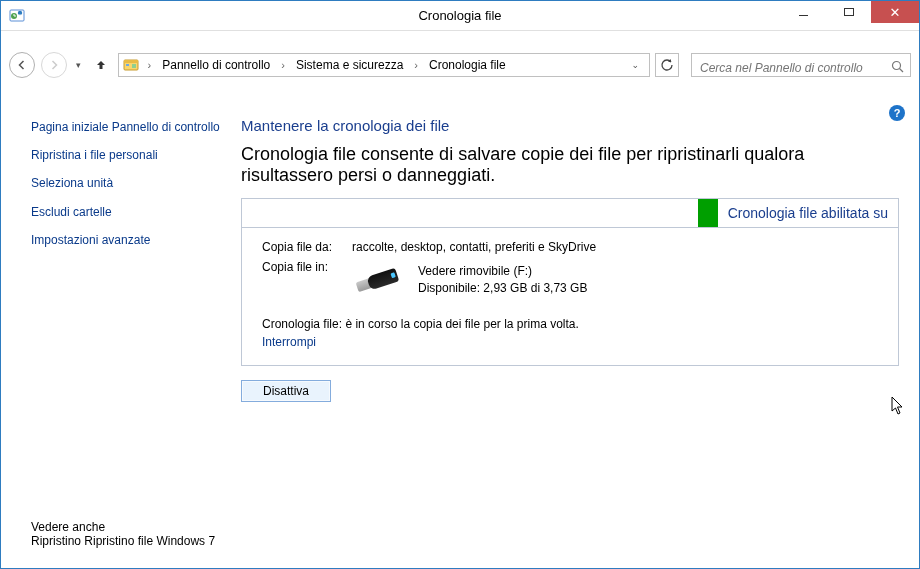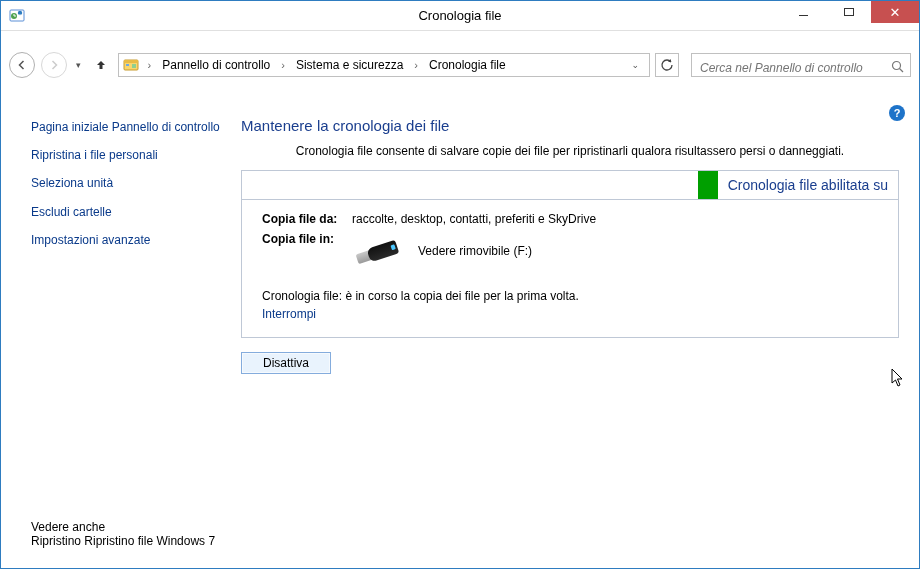--- a/index.html
+++ b/index.html
@@ -173,23 +173,22 @@
     flex:1;
     padding-left: 10px;
   }
   .page-heading {
     color:#1a3e8e;
     font-size:15px;
     font-weight:400;
     margin-bottom:10px;
   }
   .page-desc {
-    font-size:12px;
+    font-size:18px;
     margin-bottom:12px;
-    text-align:center;
   }
   .status-panel {
     border:1px solid #bfc8d6;
   }
   .status-header {
     display:flex;
     align-items:stretch;
     border-bottom:1px solid #bfc8d6;
     justify-content:flex-end;
   }
@@ -208,21 +207,20 @@
   }
   .row {
     display:flex;
     margin-bottom:6px;
     align-items:flex-start;
   }
   .row-label {
     width:90px;
     flex-shrink:0;
     font-size:12px;
-    font-weight:bold;
   }
   .row-value { font-size:12px; }
   .dest-row .row-value {
     display:flex; align-items:center; gap:14px;
   }
   .usb-icon {
     width:48px; height:20px;
     position:relative;
     transform: rotate(-18deg);
     margin:10px 0 10px 4px;
@@ -382,20 +380,21 @@
           <div class="row dest-row">
             <div class="row-label">Copia file in:</div>
             <div class="row-value">
               <div class="usb-icon">
                 <div class="usb-plug"></div>
                 <div class="usb-body"></div>
                 <div class="usb-light"></div>
               </div>
               <div class="dest-lines">
                 <div>Vedere rimovibile (F:)</div>
+                <div>Disponibile: 2,93 GB di 3,73 GB</div>
               </div>
             </div>
           </div>
           <div class="copying-status">Cronologia file: è in corso la copia dei file per la prima volta.</div>
           <a class="interrupt-link">Interrompi</a>
         </div>
       </div>
 
       <div class="action-row">
         <button class="action-btn">Disattiva</button>

